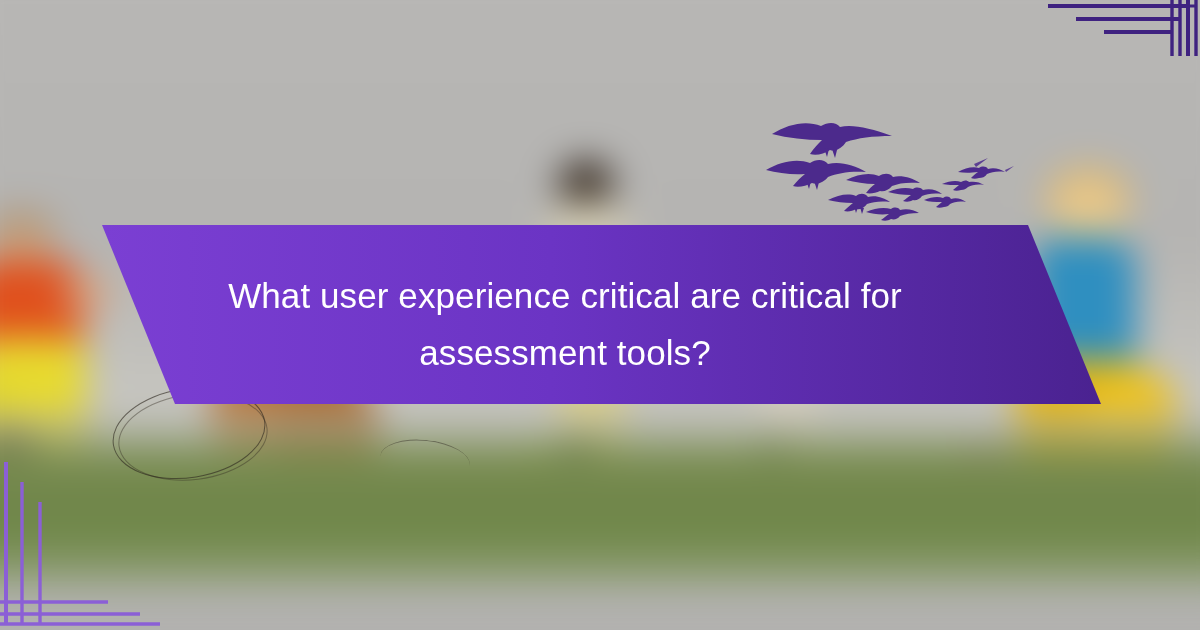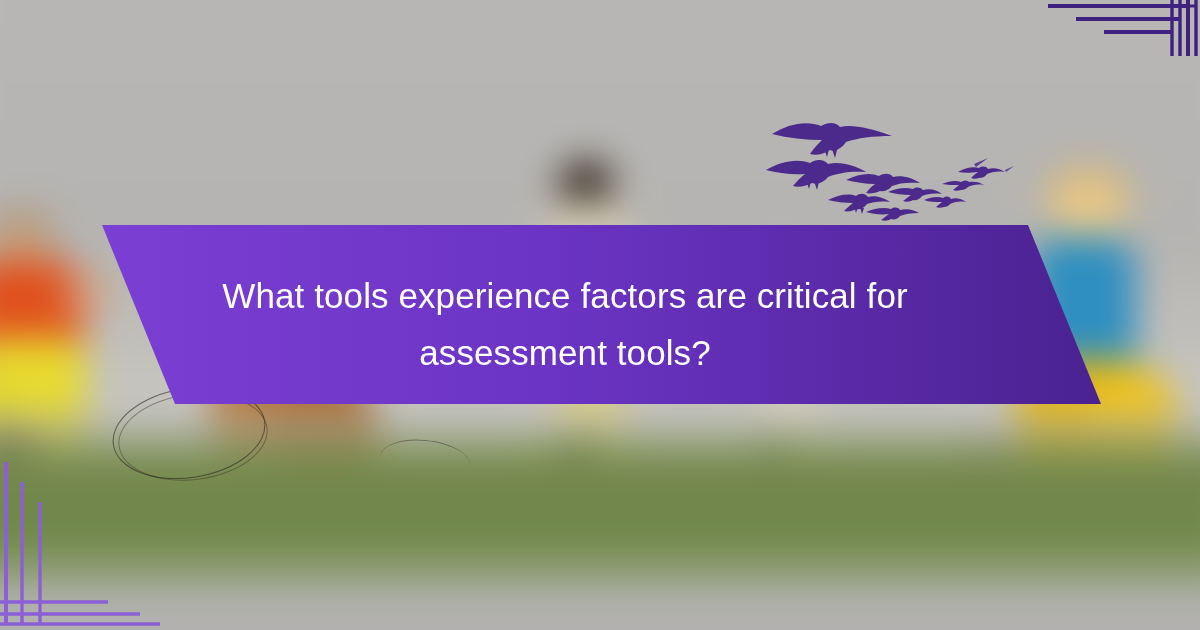--- a/index.html
+++ b/index.html
@@ -272,15 +272,15 @@
     <defs>
       <linearGradient id="bannerGrad" x1="0" y1="0" x2="1" y2="0">
         <stop offset="0%" stop-color="#7B3FD3"></stop>
         <stop offset="45%" stop-color="#6B34C4"></stop>
         <stop offset="100%" stop-color="#4A2290"></stop>
       </linearGradient>
     </defs>
     <polygon class="banner-shape" points="102,225 1028,225 1101,404 175,404"></polygon>
   </svg>
 
-  <div class="banner-text">What tools experience factors are critical for assessment tools?</div>
+  <div class="banner-text">What user experience critical are critical for assessment tools?</div>
 
 </div>
 
 </body></html>

